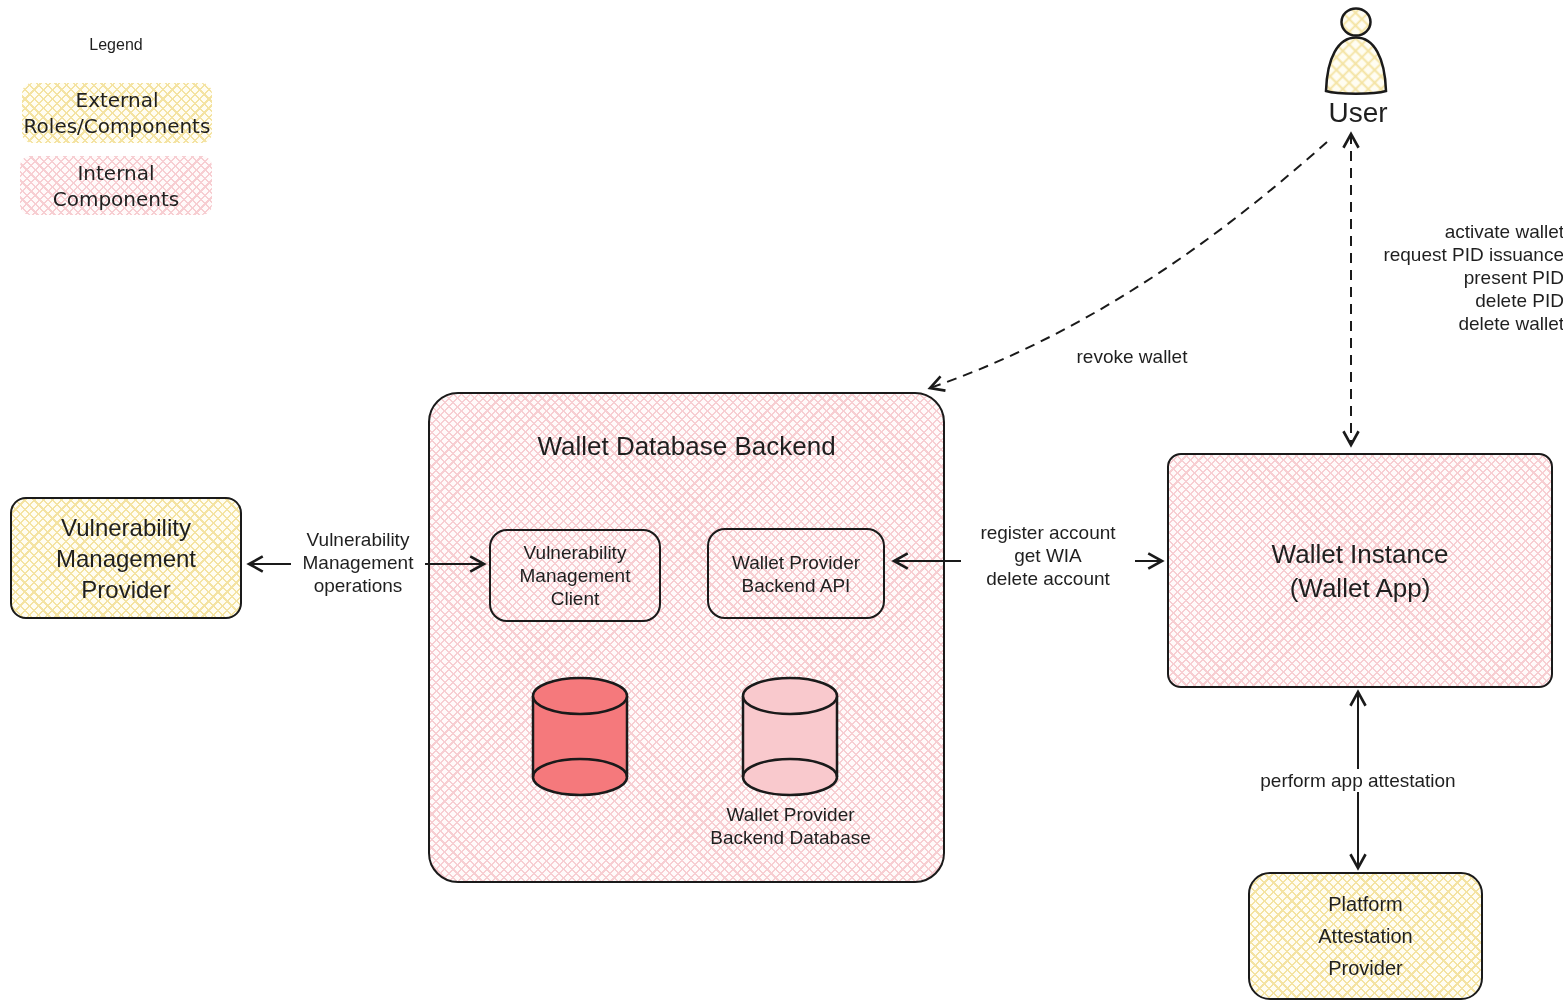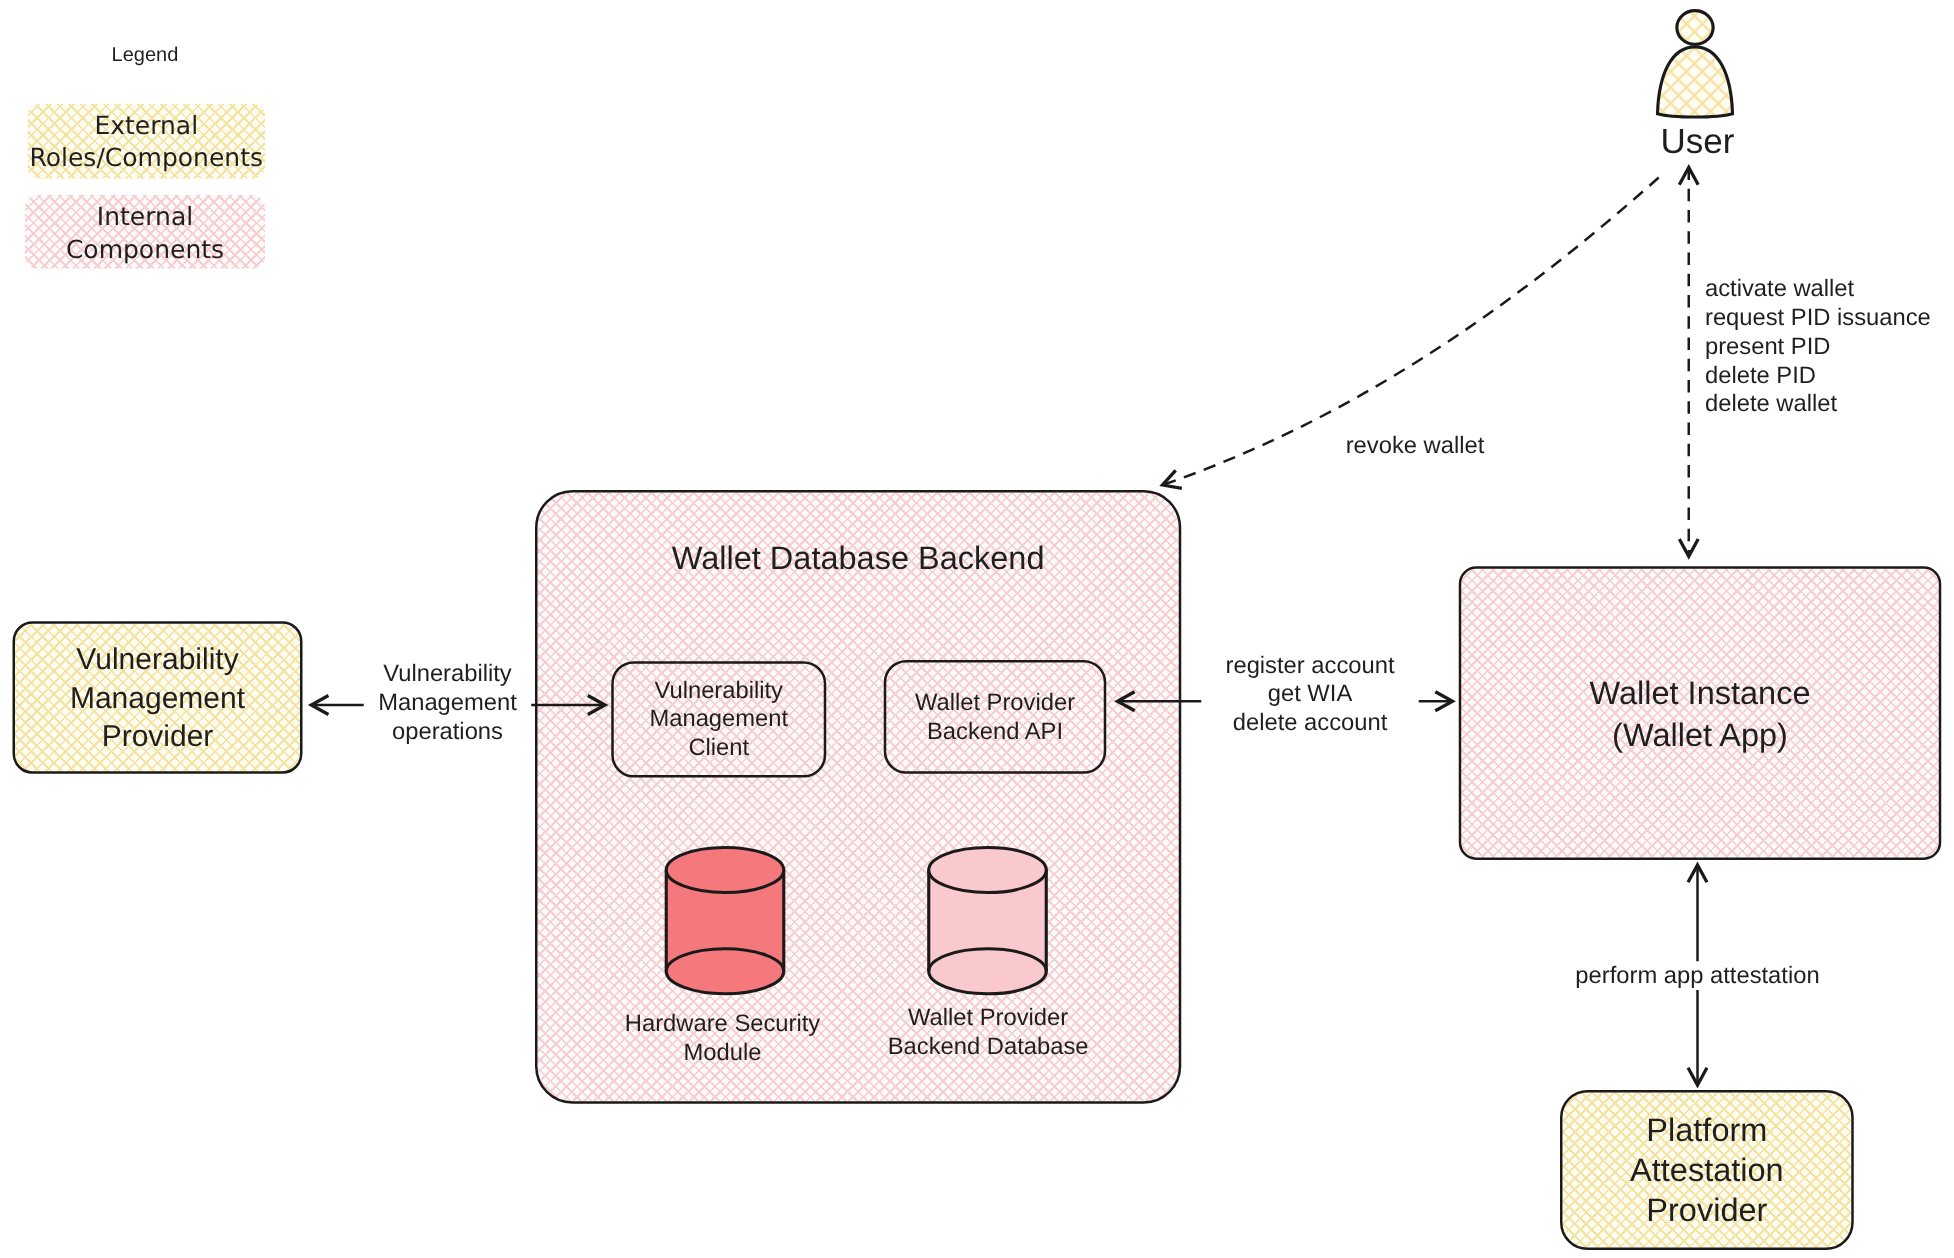--- a/index.html
+++ b/index.html
@@ -52,31 +52,31 @@
   .vmc{left:489px;top:529px;width:172px;height:93px;}
   .api{left:707px;top:528px;width:178px;height:91px;}
   .cyl-label{position:absolute;text-align:center;white-space:pre-line;
        font-size:19px;line-height:23px;z-index:1;}
   .hsm-label{left:478px;top:808px;width:200px;}
   .db-label{left:693px;top:803px;width:195px;}
 
   .wallet-instance{left:1167px;top:453px;width:386px;height:235px;border-radius:14px;
        font-size:26px;line-height:34px;}
   .pap{left:1248px;top:872px;width:235px;height:128px;border-radius:22px;
-       font-size:26px;line-height:32px;}
+       font-size:20px;line-height:32px;}
 
   .user-label{position:absolute;left:1320px;top:97px;width:76px;text-align:center;
        font-size:28px;z-index:1;}
 
   .edge-label{position:absolute;text-align:center;white-space:pre-line;
        font-size:19px;line-height:23px;background:var(--label-bg);z-index:3;}
   .lbl-vm-ops{left:291px;top:528px;width:134px;}
   .lbl-register{left:961px;top:521px;width:174px;}
   .lbl-revoke{left:1068px;top:345px;width:128px;}
-  .lbl-user-wallet{left:1364px;top:220px;width:200px;text-align:left;background:transparent;}
+  .lbl-user-wallet{left:1364px;top:220px;width:200px;text-align:right;background:transparent;}
   .lbl-attestation{left:1250px;top:769px;width:216px;}
 
   svg.overlay{position:absolute;left:0;top:0;z-index:2;}
   .edge-line{stroke:var(--stroke);stroke-width:2;fill:none;}
   .dashed{stroke-dasharray:10 7;}
   .arrowhead{stroke:var(--stroke);stroke-width:1.9;fill:none;}
   .cyl-stroke{stroke:var(--stroke);stroke-width:2.5;}
   .fill-hsm{fill:var(--hsm-fill);}
   .fill-db{fill:var(--db-fill);}
   .user-shape{stroke:var(--stroke);stroke-width:2.5;fill:url(#hatchYellowSvg);}
@@ -109,22 +109,20 @@
   <div class="inner-box vmc">
     <span>Vulnerability
 Management
 Client</span>
   </div>
   <div class="inner-box api">
     <span>Wallet Provider
 Backend API</span>
   </div>
 
-  <div class="cyl-label hsm-label">Hardware Security
-Module</div>
   <div class="cyl-label db-label">Wallet Provider
 Backend Database</div>
 
   <div class="node bordered hatch-pink wallet-instance">
     <span>Wallet Instance
 (Wallet App)</span>
   </div>
 
   <div class="node bordered hatch-yellow pap">
     <span>Platform

